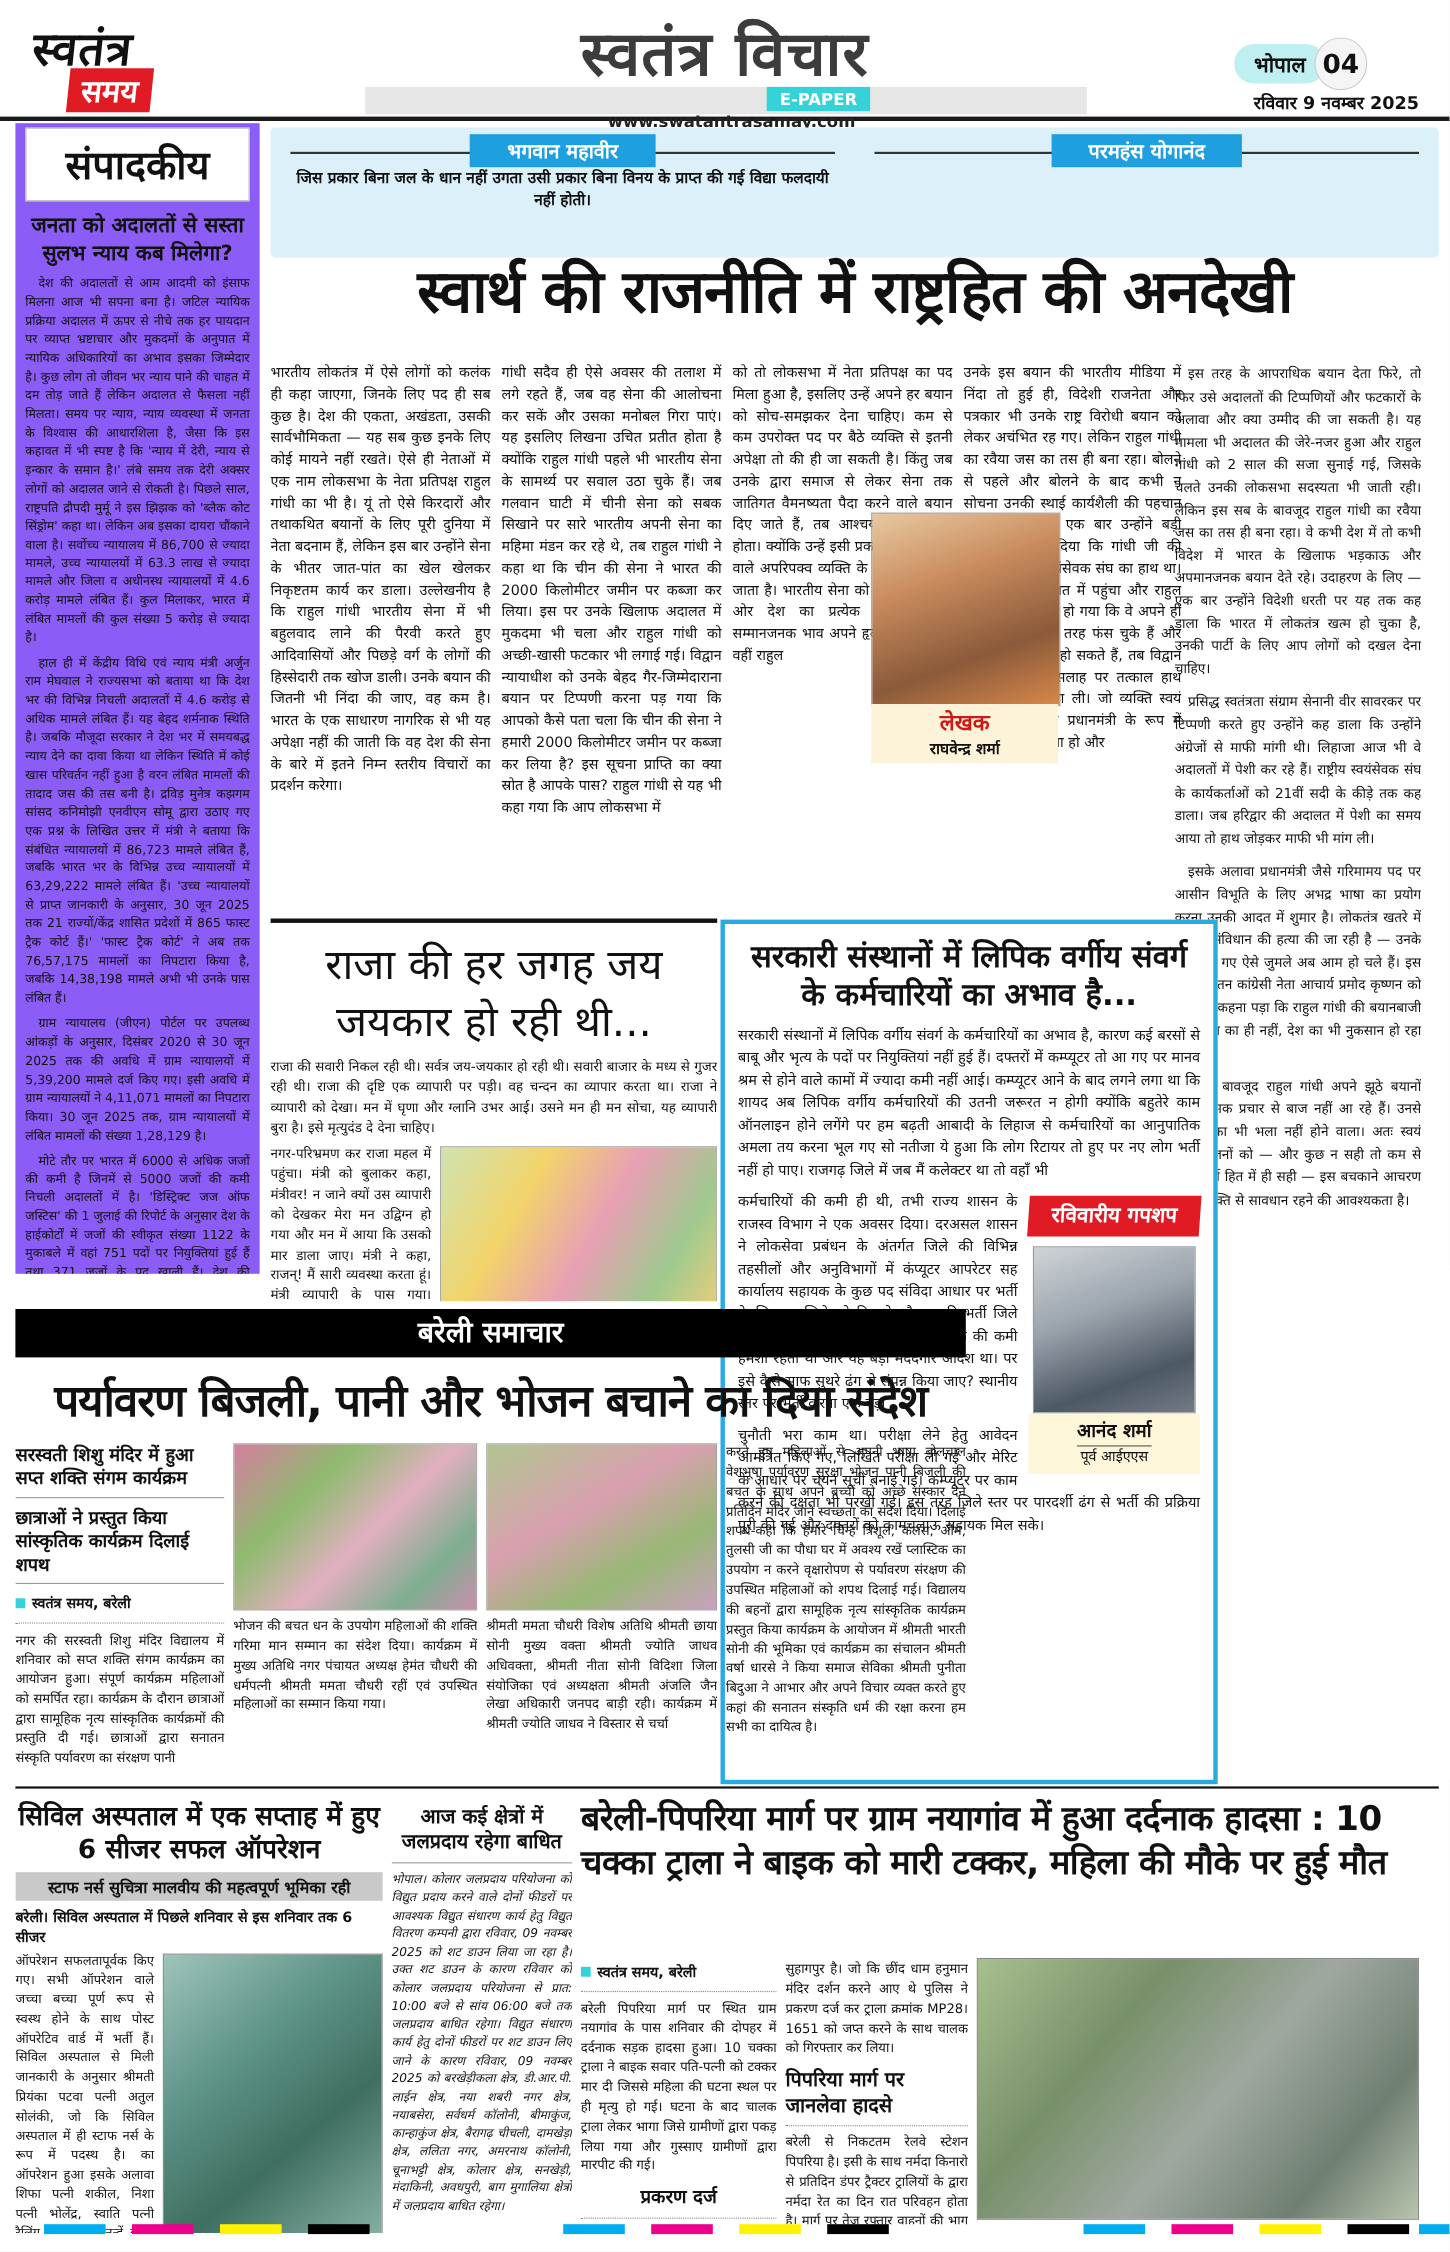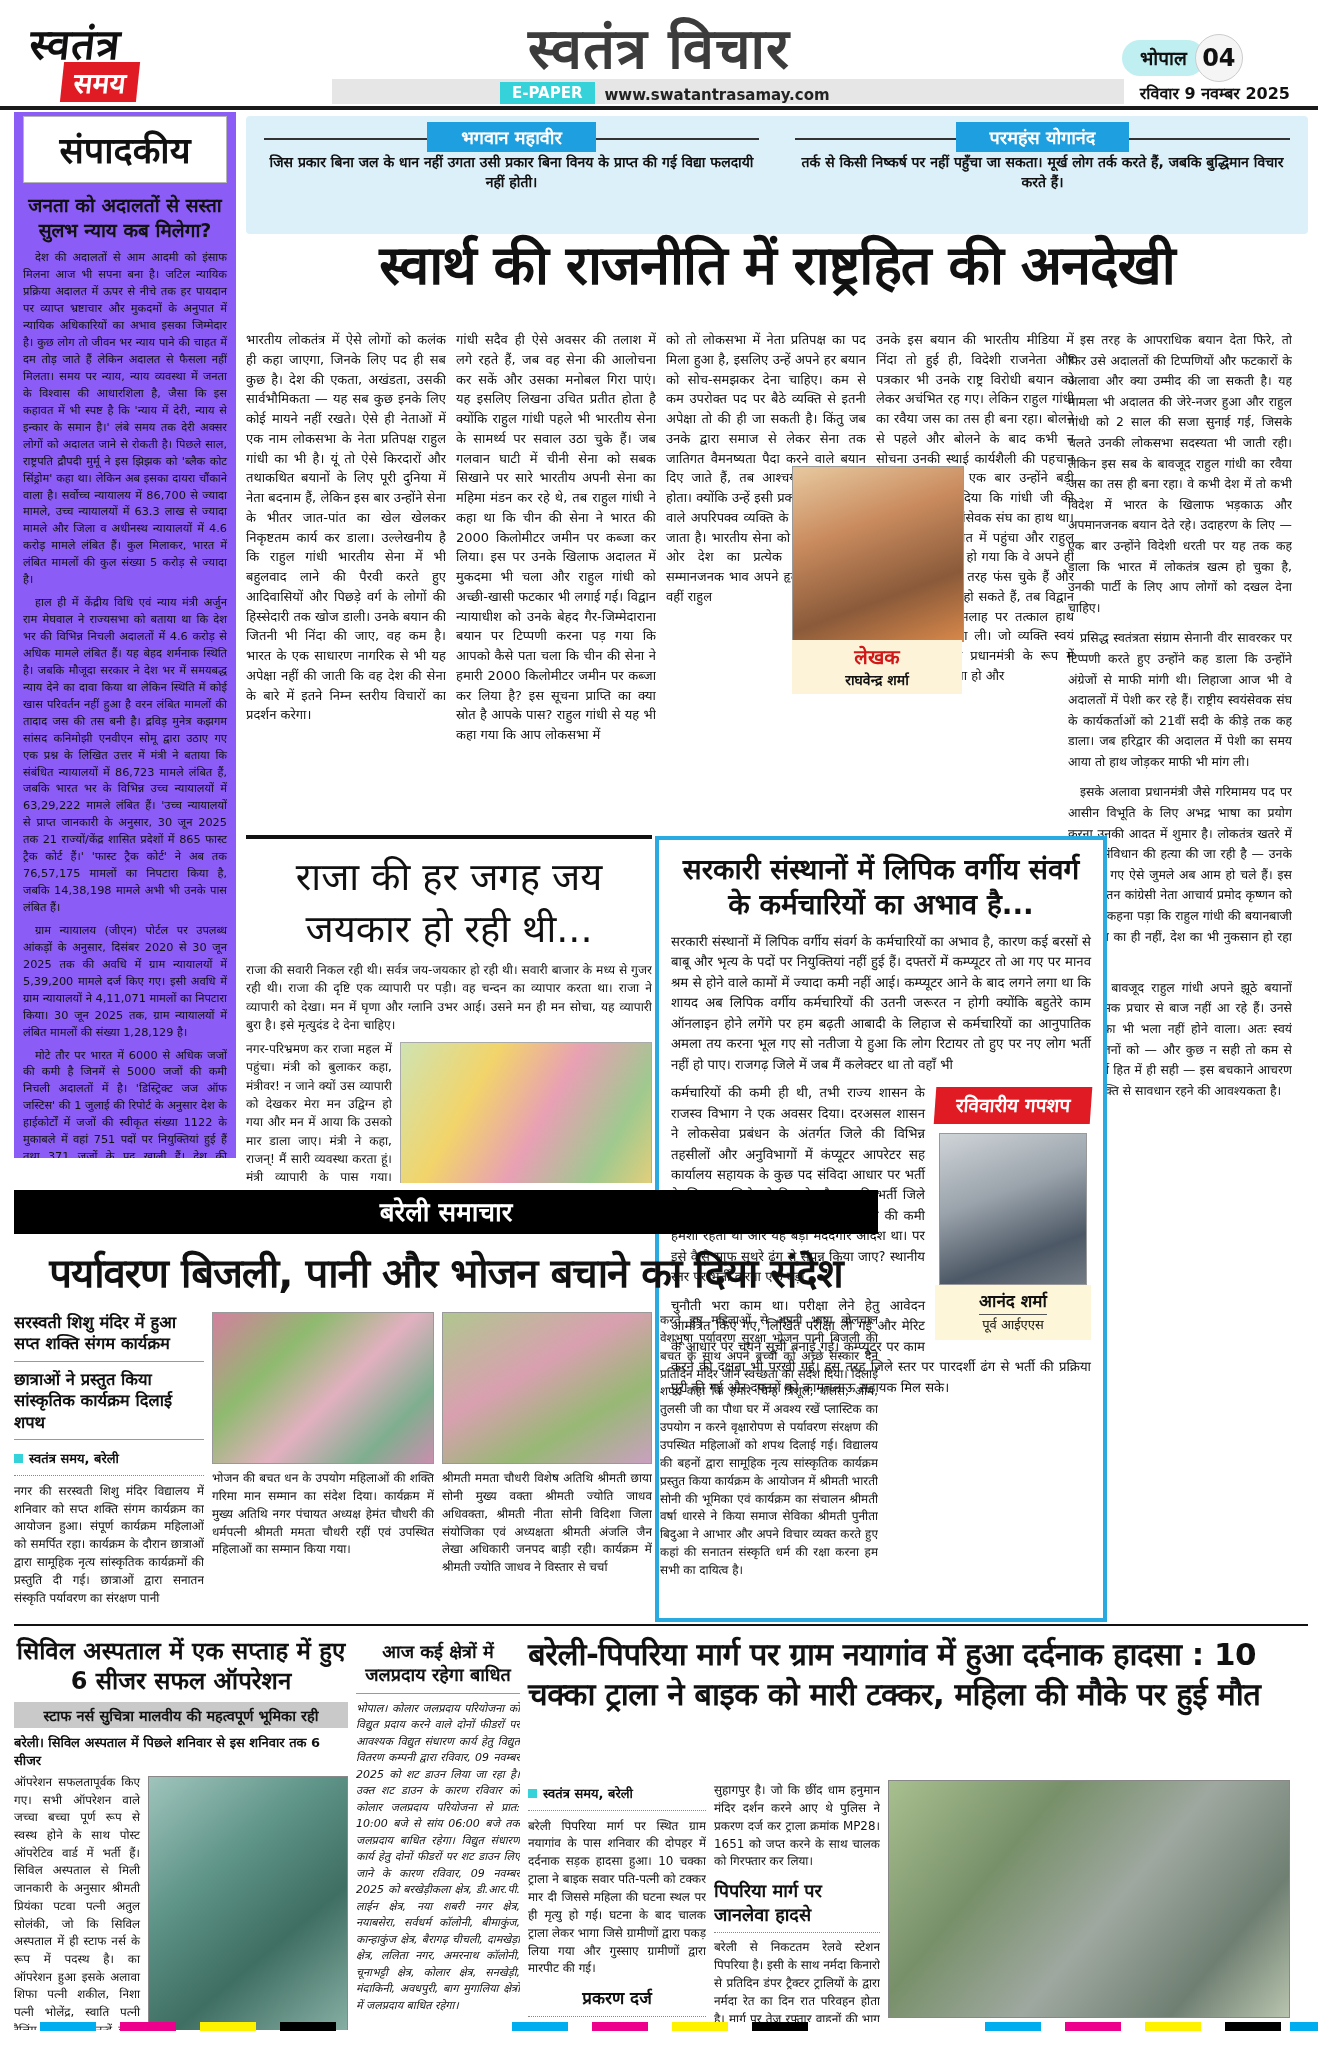--- a/index.html
+++ b/index.html
@@ -6,21 +6,21 @@
   .page{position:relative;width:1318px;height:2047px;background:#fff;margin:0 auto;overflow:hidden;}
   .abs{position:absolute;}
   .just{text-align:justify;text-justify:inter-word;}
   .clip{overflow:hidden;}
 
   
   .header{left:0;top:0;width:1318px;height:106px;border-bottom:4px solid #1a1a1a;background:#fff;}
   .logo-top{left:30px;top:14px;font-size:42px;font-weight:900;letter-spacing:1px;transform:skewX(-6deg);color:#101010;}
   .logo-bottom{left:62px;top:62px;background:#e01b24;color:#fff;font-size:28px;font-weight:900;padding:1px 12px;transform:skewX(-6deg);}
   .masthead{left:300px;top:8px;width:718px;text-align:center;font-size:56px;font-weight:800;color:#3c3c3c;letter-spacing:1px;}
-  .epaper-bar{left:332px;top:79px;width:792px;height:25px;background:#e6e6e6;display:flex;align-items:flex-end;}
+  .epaper-bar{left:332px;top:79px;width:656px;height:25px;background:#e6e6e6;display:flex;align-items:center;flex-direction:column;}
   .epaper-chip{background:#35d3d9;color:#fff;font-weight:800;font-size:15px;padding:2px 12px;margin-left:168px;}
   .site{font-size:15px;font-weight:700;color:#222;margin-left:10px;}
   .city-wrap{left:1122px;top:34px;display:flex;align-items:center;}
   .city-pill{background:#bfeff1;border-radius:18px;padding:5px 18px;font-size:19px;font-weight:800;color:#111;}
   .page-circle{width:46px;height:46px;background:#f5f5f5;border:1px solid #ccc;border-radius:50%;font-size:24px;font-weight:900;line-height:46px;text-align:center;margin-left:-10px;}
   .date{left:1080px;top:82px;width:224px;text-align:right;font-size:16px;font-weight:800;padding-right:14px;box-sizing:border-box;}
 
   
   .edit-rail{left:14px;top:112px;width:222px;height:1046px;background:#8b5cf6;padding:4px 9px;box-sizing:border-box;}
   .edit-box{background:#fff;border:1px solid #b5b5b5;text-align:center;font-size:36px;font-weight:900;padding:8px 0;}
@@ -139,21 +139,20 @@
 
   <div class="abs quotes">
     <div class="quote">
       <div class="quote-tab">भगवान महावीर</div>
       <div class="quote-rule"></div>
       <div class="quote-text">जिस प्रकार बिना जल के धान नहीं उगता उसी प्रकार बिना विनय के प्राप्त की गई विद्या फलदायी नहीं होती।</div>
     </div>
     <div class="quote">
       <div class="quote-tab">परमहंस योगानंद</div>
       <div class="quote-rule"></div>
-      <div class="quote-text">तर्क से किसी निष्कर्ष पर नहीं पहुँचा जा सकता। मूर्ख लोग तर्क करते हैं, जबकि बुद्धिमान विचार करते हैं।</div>
     </div>
   </div>
 
   <div class="abs main-headline">स्वार्थ की राजनीति में राष्ट्रहित की अनदेखी</div>
 
   <div class="abs mcol just clip" style="left:246px;width:200px;">भारतीय लोकतंत्र में ऐसे लोगों को कलंक ही कहा जाएगा, जिनके लिए पद ही सब कुछ है। देश की एकता, अखंडता, उसकी सार्वभौमिकता — यह सब कुछ इनके लिए कोई मायने नहीं रखते। ऐसे ही नेताओं में एक नाम लोकसभा के नेता प्रतिपक्ष राहुल गांधी का भी है। यूं तो ऐसे किरदारों और तथाकथित बयानों के लिए पूरी दुनिया में नेता बदनाम हैं, लेकिन इस बार उन्होंने सेना के भीतर जात-पांत का खेल खेलकर निकृष्टतम कार्य कर डाला। उल्लेखनीय है कि राहुल गांधी भारतीय सेना में भी बहुलवाद लाने की पैरवी करते हुए आदिवासियों और पिछड़े वर्ग के लोगों की हिस्सेदारी तक खोज डाली। उनके बयान की जितनी भी निंदा की जाए, वह कम है। भारत के एक साधारण नागरिक से भी यह अपेक्षा नहीं की जाती कि वह देश की सेना के बारे में इतने निम्न स्तरीय विचारों का प्रदर्शन करेगा।</div>
   <div class="abs mcol just clip" style="left:456px;width:200px;">गांधी सदैव ही ऐसे अवसर की तलाश में लगे रहते हैं, जब वह सेना की आलोचना कर सकें और उसका मनोबल गिरा पाएं। यह इसलिए लिखना उचित प्रतीत होता है क्योंकि राहुल गांधी पहले भी भारतीय सेना के सामर्थ्य पर सवाल उठा चुके हैं। जब गलवान घाटी में चीनी सेना को सबक सिखाने पर सारे भारतीय अपनी सेना का महिमा मंडन कर रहे थे, तब राहुल गांधी ने कहा था कि चीन की सेना ने भारत की 2000 किलोमीटर जमीन पर कब्जा कर लिया। इस पर उनके खिलाफ अदालत में मुकदमा भी चला और राहुल गांधी को अच्छी-खासी फटकार भी लगाई गई। विद्वान न्यायाधीश को उनके बेहद गैर-जिम्मेदाराना बयान पर टिप्पणी करना पड़ गया कि आपको कैसे पता चला कि चीन की सेना ने हमारी 2000 किलोमीटर जमीन पर कब्जा कर लिया है? इस सूचना प्राप्ति का क्या स्रोत है आपके पास? राहुल गांधी से यह भी कहा गया कि आप लोकसभा में</div>
   <div class="abs mcol just clip" style="left:666px;width:200px;">को तो लोकसभा में नेता प्रतिपक्ष का पद मिला हुआ है, इसलिए उन्हें अपने हर बयान को सोच-समझकर देना चाहिए। कम से कम उपरोक्त पद पर बैठे व्यक्ति से इतनी अपेक्षा तो की ही जा सकती है। किंतु जब उनके द्वारा समाज से लेकर सेना तक जातिगत वैमनष्यता पैदा करने वाले बयान दिए जाते हैं, तब आश्चर्य बिल्कुल नहीं होता। क्योंकि उन्हें इसी प्रकार के बयान देने वाले अपरिपक्व व्यक्ति के रूप में पहचाना जाता है। भारतीय सेना को लेकर जहां एक ओर देश का प्रत्येक नागरिक बेहद सम्मानजनक भाव अपने हृदय में रखता है, वहीं राहुल</div>
   <div class="abs mcol just clip" style="left:876px;width:198px;">उनके इस बयान की भारतीय मीडिया में निंदा तो हुई ही, विदेशी राजनेता और पत्रकार भी उनके राष्ट्र विरोधी बयान को लेकर अचंभित रह गए। लेकिन राहुल गांधी का रवैया जस का तस ही बना रहा। बोलने से पहले और बोलने के बाद कभी न सोचना उनकी स्थाई कार्यशैली की पहचान बन गई है। जैसे एक बार उन्होंने बड़ी आसानी से कह दिया कि गांधी जी की हत्या में राष्ट्रीय स्वयंसेवक संघ का हाथ था। जब मामला अदालत में पहुंचा और राहुल के सामने यह स्पष्ट हो गया कि वे अपने ही झूठे बयान में बुरी तरह फंस चुके हैं और सजा से दंडित भी हो सकते हैं, तब विद्वान अभिभाषकों की सलाह पर तत्काल हाथ जोड़कर माफी मांग ली। जो व्यक्ति स्वयं को देश के भावी प्रधानमंत्री के रूप में प्रस्तुत करता फिरता हो और</div>
 

